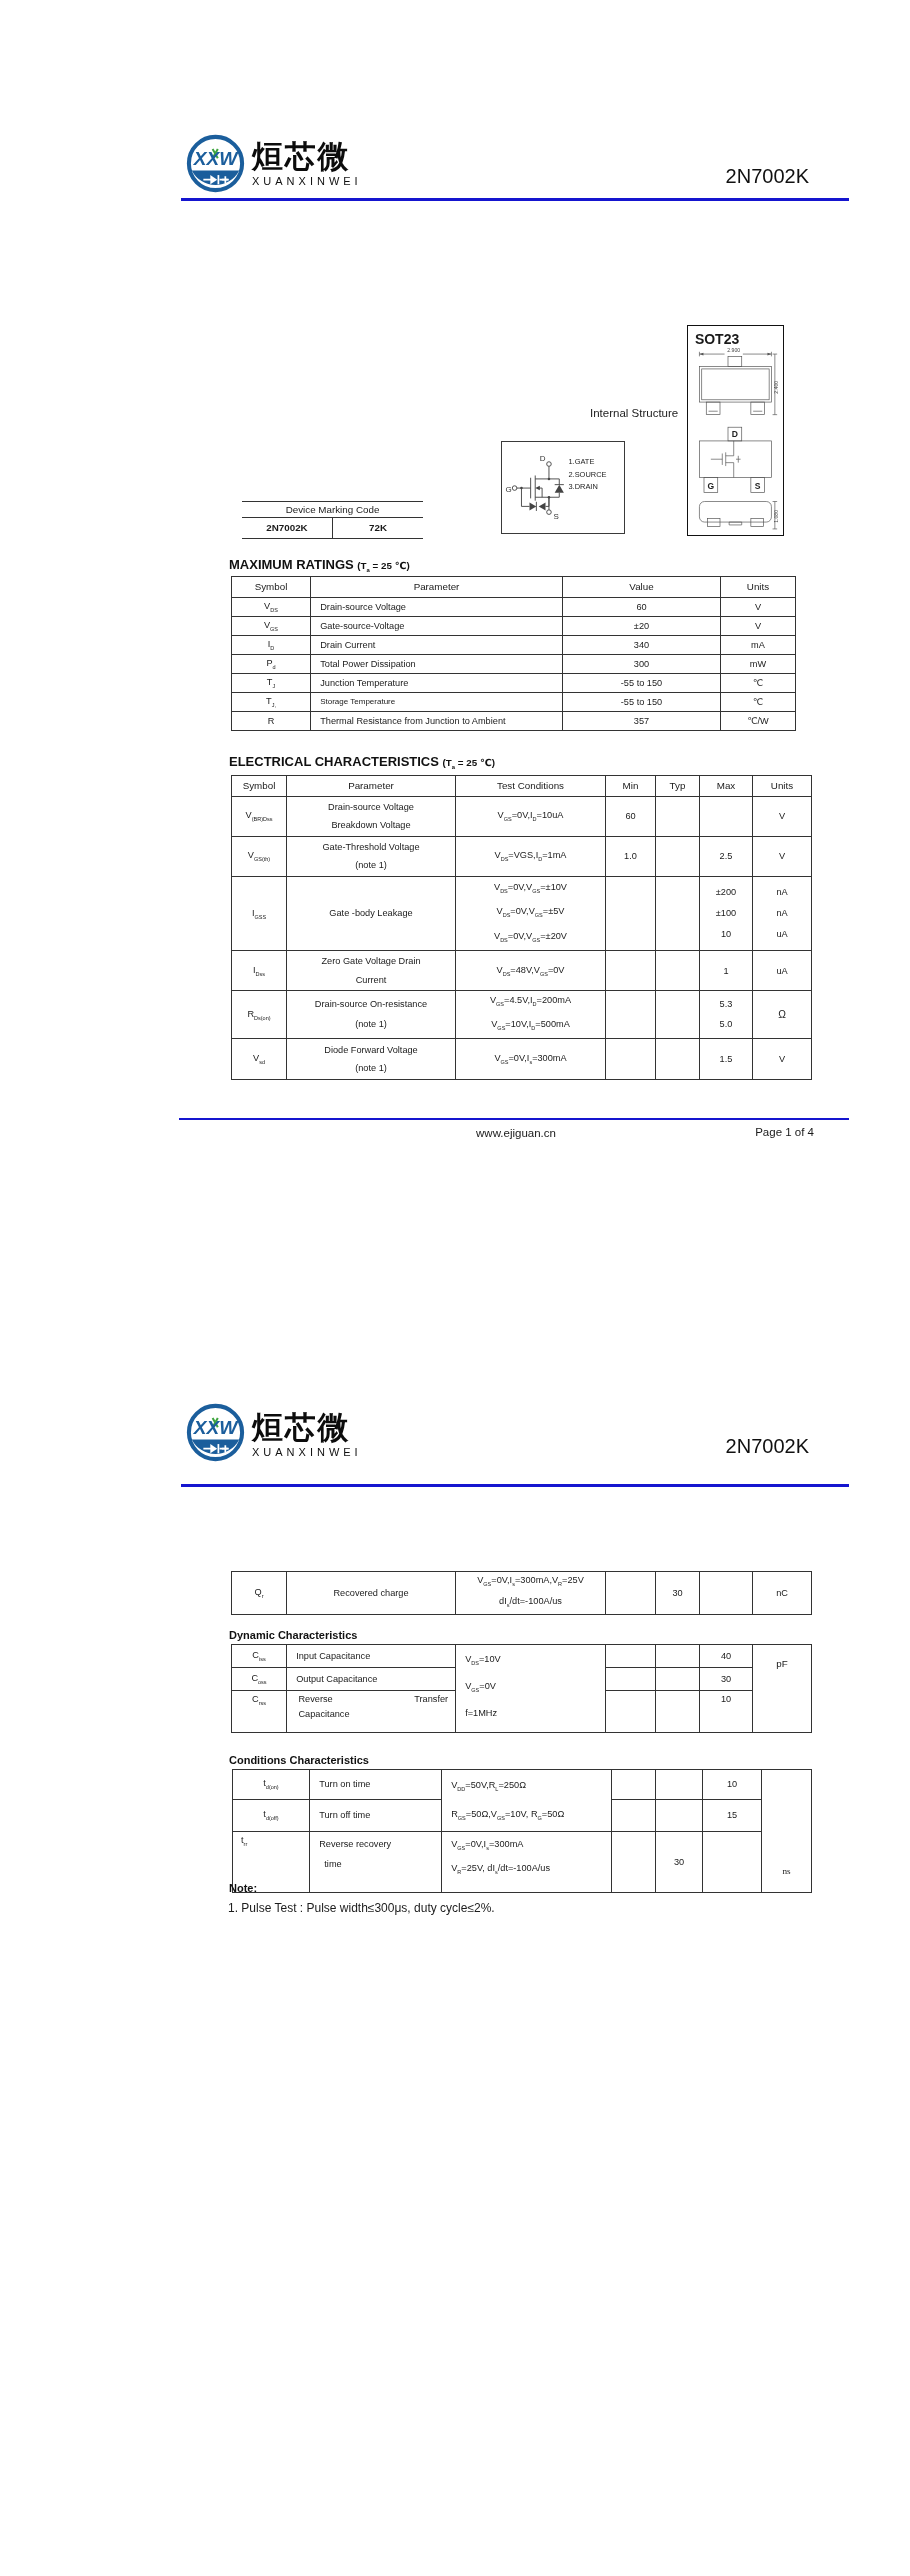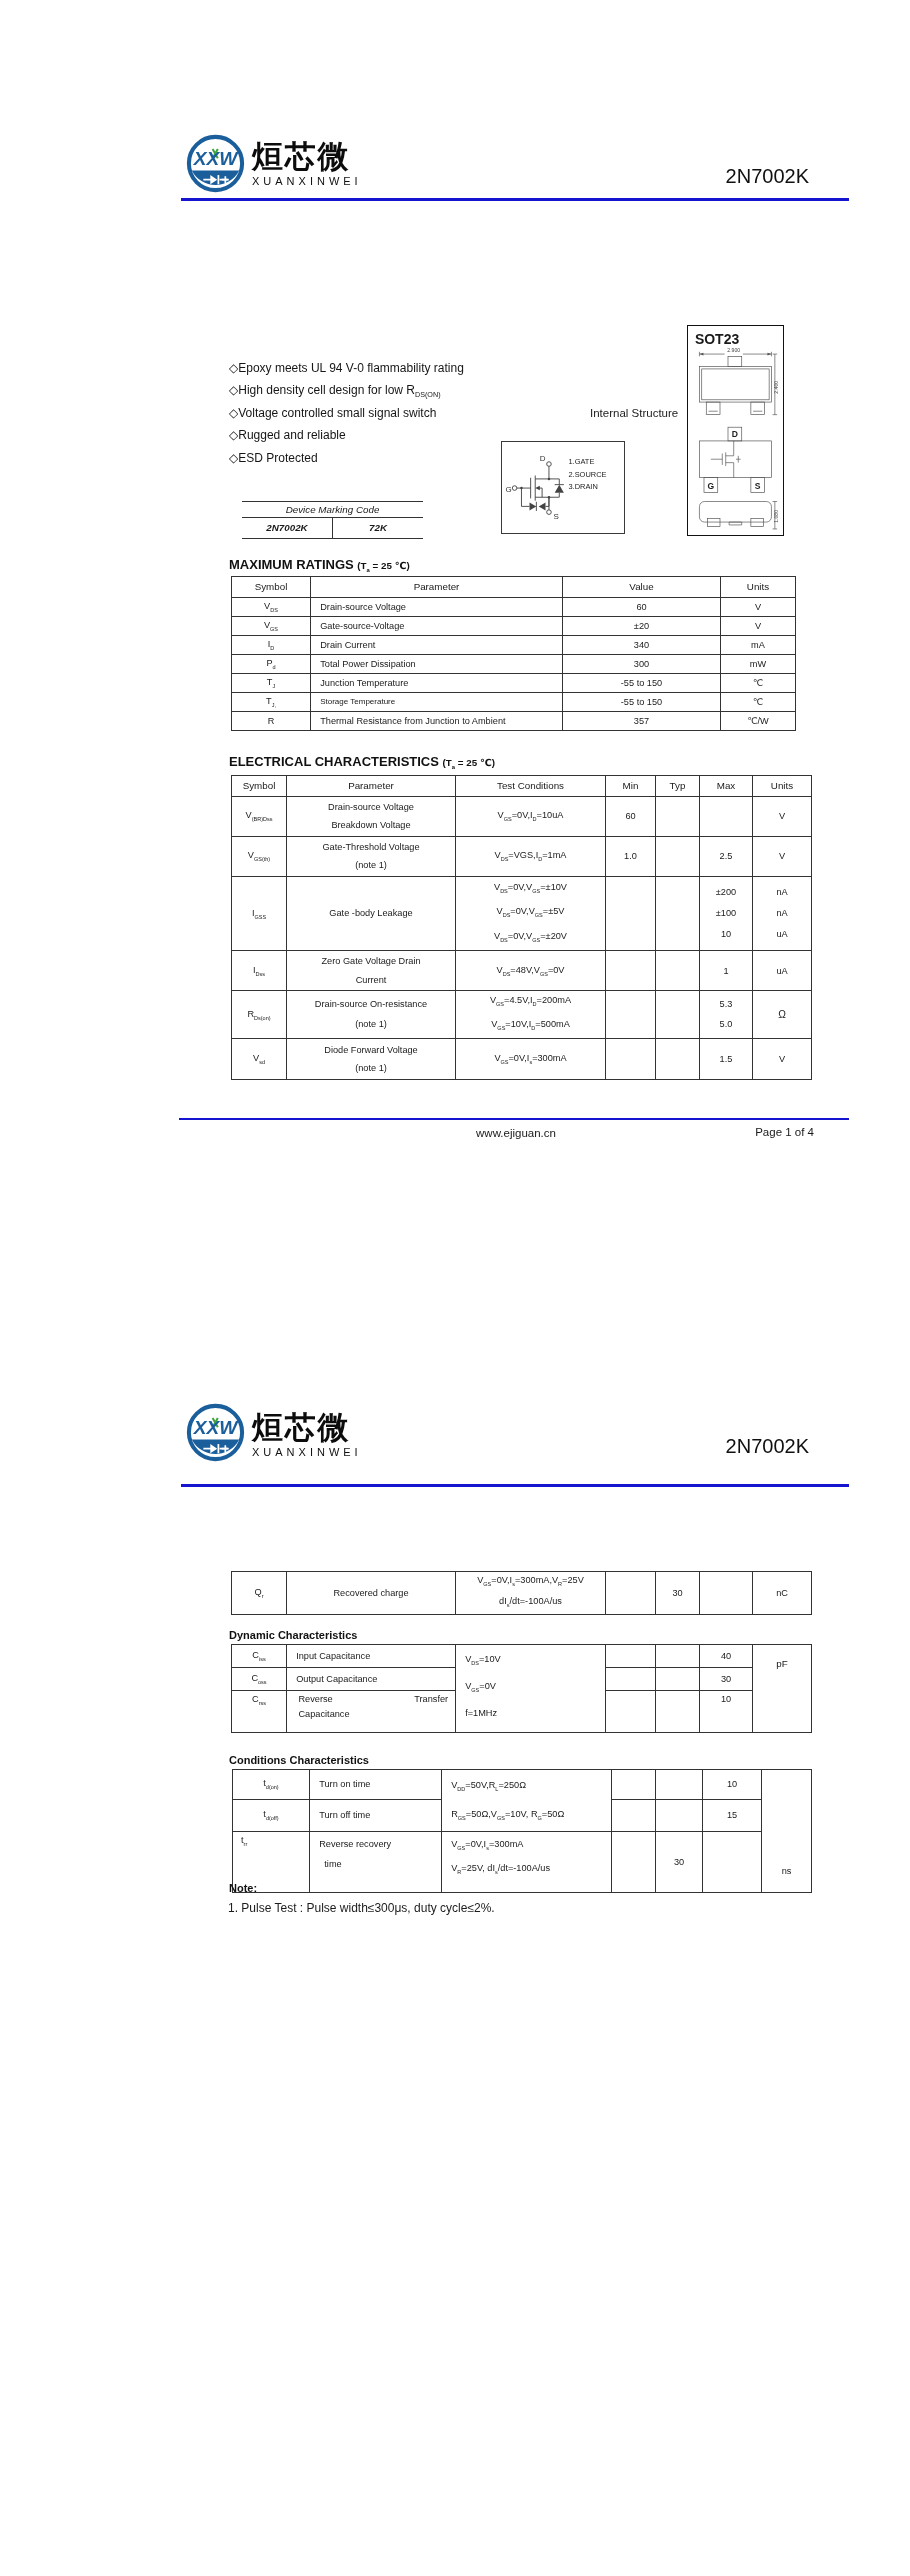--- a/index.html
+++ b/index.html
@@ -27,23 +27,23 @@
   sub{font-size:60%;}
   .pl{text-align:left !important;padding-left:9.2px !important;}
   .lh30{line-height:17px;}
   .lh32{line-height:18.4px;}
   .lh34{line-height:19.5px;}
   .lh36{line-height:20.7px;}
   .lh40{line-height:23px;}
   .lh44{line-height:25px;}
   .vtop{vertical-align:top !important;padding-top:3.4px !important;}
   .vtop2{vertical-align:top !important;padding-top:12.6px !important;}
-  .vbot{vertical-align:bottom !important;padding-bottom:16px !important;}
+  .vbot{vertical-align:bottom !important;padding-bottom:16px !important;font-family:Liberation Serif, serif;}
   
-  .mark{position:absolute;font-style:italic;}
+  .mark{position:absolute;}
   .mark td{border:none;text-align:center;font-size:9.8px;}
   .mark .mt{border-top:1.1px solid #333;border-bottom:0.6px solid #333;}
   .mark .md{border-bottom:1.1px solid #333;}
   .mark .md.first{border-right:0.9px solid #333;}
   
   .h1{font-size:13px;font-weight:700;color:#111;}
   .h1 .cond{font-size:9.8px;}
   .h2{font-size:11px;font-weight:700;color:#111;}
   .note-text{font-family:Liberation Sans, sans-serif;font-size:12px;color:#1c1c1c;text-align:right;}
   .footer-site{font-size:11.5px;text-align:center;}
@@ -66,27 +66,20 @@
     <path d="M56 71 v16" stroke="#fff" stroke-width="3"></path>
     <path d="M62 79 h12 M68 73 v12" stroke="#fff" stroke-width="3"></path>
   </svg>
   <div class="abs" style="left:252px;top:141px">
     <div class="logo-cn">烜芯微</div>
     <div class="logo-en">XUANXINWEI</div>
   </div>
   <div class="abs part-number" style="left:677px;top:165px;width:132px">2N7002K</div>
   <div class="abs rule" style="left:181px;top:198px;width:668px"></div>
 
-  <div class="abs features" style="left:229px;top:361px">
-    <div>◇Epoxy meets UL 94 V-0 flammability rating</div>
-    <div>◇High density cell design for low R<sub>DS(ON)</sub></div>
-    <div>◇Voltage controlled small signal switch</div>
-    <div>◇Rugged and reliable</div>
-    <div>◇ESD Protected</div>
-  </div>
   <div class="abs int-label" style="left:590px;top:407px">Internal Structure</div>
 
   <div class="abs box" style="left:501px;top:441px;width:122px;height:91px">
     <svg width="122" height="91" viewBox="0 0 213 158">
       <g stroke="#444" stroke-width="1.6" fill="none">
         <circle cx="22" cy="80" r="4"></circle>
         <path d="M26 80 H50 M50 62 V98 M58 58 V102"></path>
         <path d="M58 64 H82 V42 M58 96 H82 V118"></path>
         <circle cx="82" cy="38" r="4"></circle>
         <circle cx="82" cy="122" r="4"></circle>

